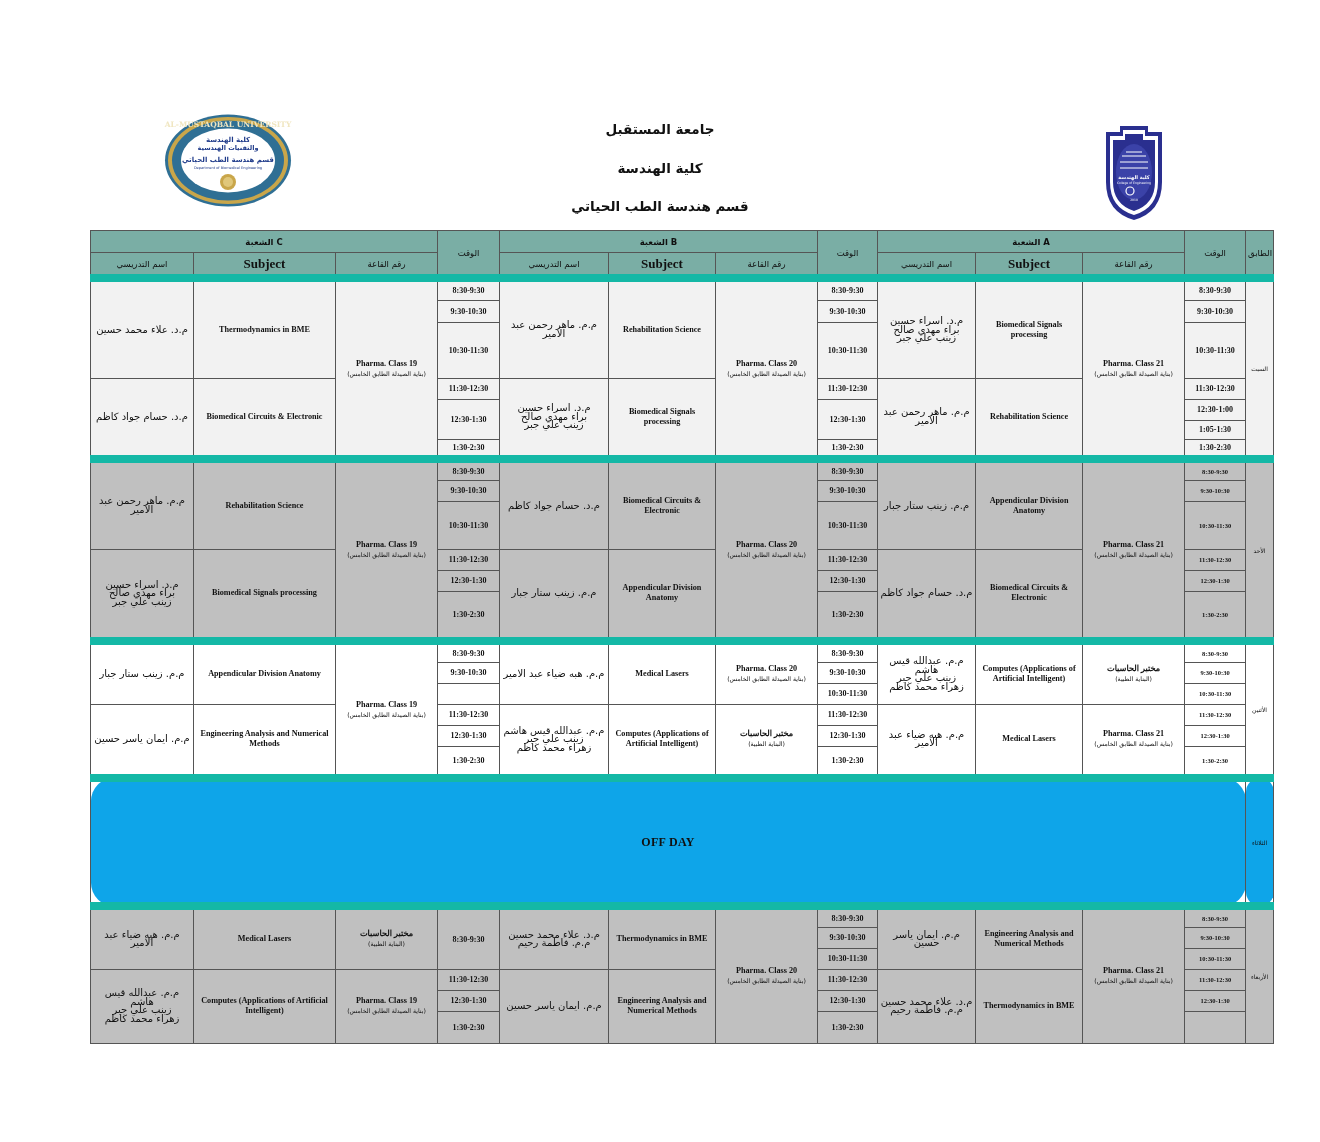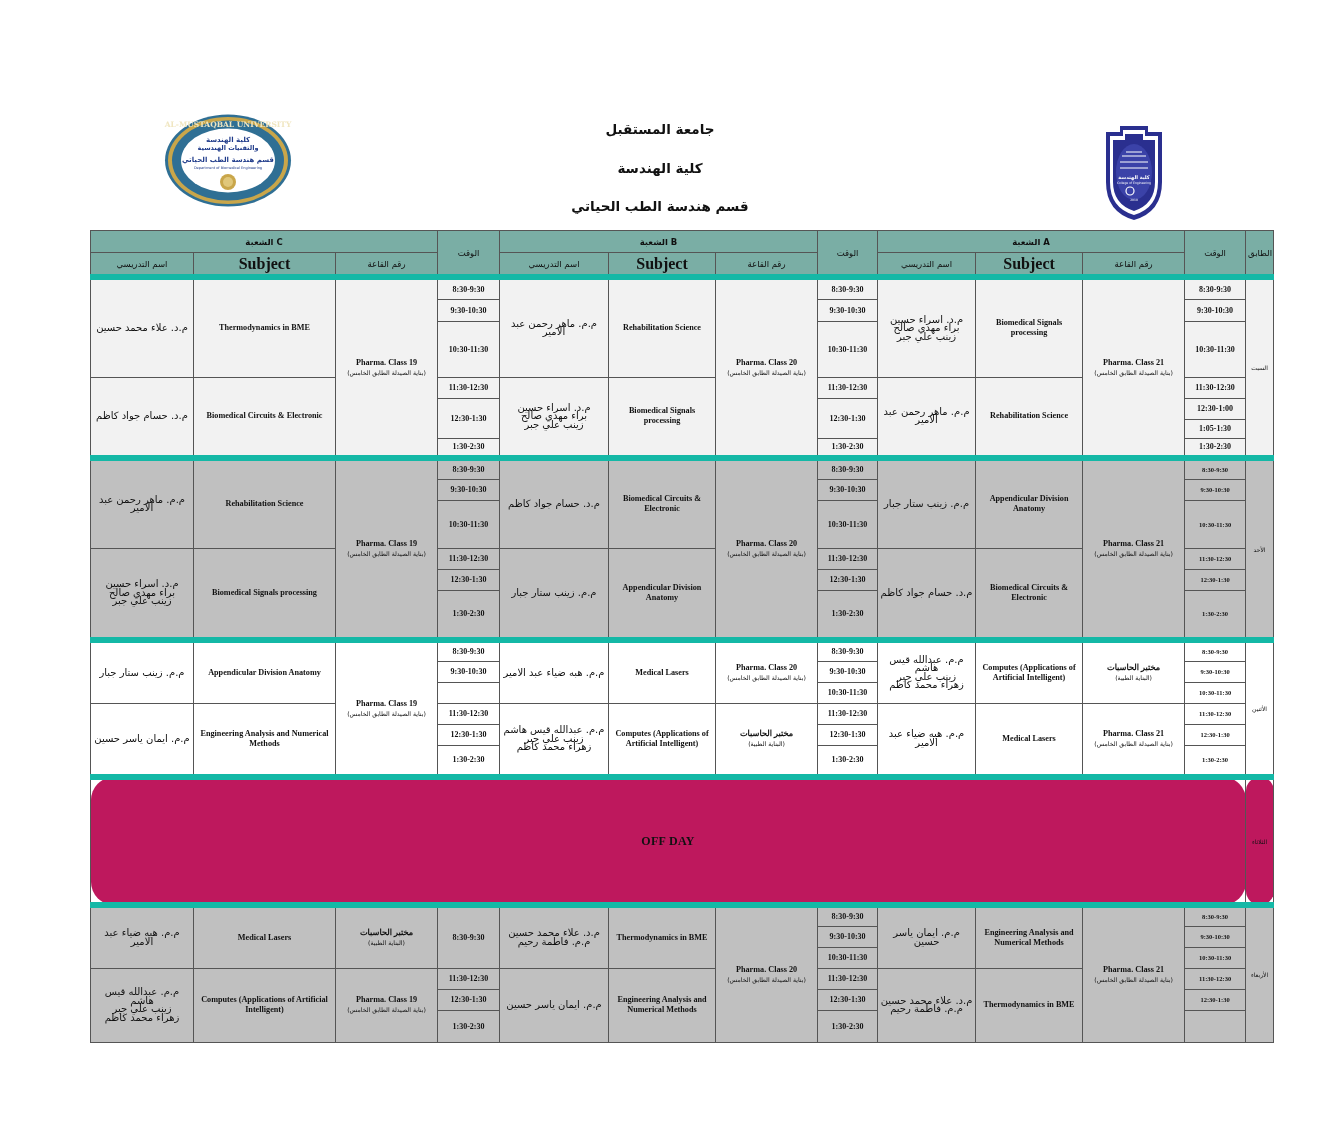--- a/index.html
+++ b/index.html
@@ -11,39 +11,39 @@
   .titles div { white-space:nowrap;margin-top:20px; }
 
   .logo-left { position:absolute; left:163px; top:113px; width:130px; height:95px; }
   .logo-right { position:absolute; left:1098px; top:122px; width:72px; height:100px; }
 
   .schedule { position:absolute; left:90px; top:230px; width:1183px; height:828px; }
   table.grid { border-collapse:collapse; width:1183px; table-layout:fixed; }
   table.grid td { border:1px solid #555; text-align:center; vertical-align:middle; padding:0 2px; overflow:hidden; }
 
   .hdr td { background:#7aaea5; font-family:"DejaVu Sans", sans-serif; font-size:8.5px; height:21px; color:#111; }
-  .hdr td.subject-h { font-family:"Liberation Serif", serif; font-weight:bold; font-size:16px; }
+  .hdr td.subject-h { font-family:"Liberation Serif", serif; font-weight:bold; font-size:13px; }
   .hdr td.sec-h { font-weight:bold; }
 
   .subject { font-weight:bold; font-size:8.2px; line-height:10px; }
   .room { font-size:8.2px; line-height:10px; }
   .room .r1 { font-weight:bold; }
   .room .r2 { font-family:"DejaVu Sans", sans-serif; font-size:6.2px; direction:rtl; }
   .teacher { font-family:"DejaVu Sans", sans-serif; font-size:10px; line-height:8.5px; direction:rtl; }
   .time { font-weight:bold; font-size:8px; }
   .time.small { font-size:6.5px; }
   .day { font-family:"DejaVu Sans", sans-serif; font-size:6px; direction:rtl; }
 
   .light td { background:#f2f2f2; }
   .dark td { background:#c0c0c0; }
   .white td { background:#ffffff; }
-  .greenrow td { background:#be185d;border-radius:23px; }
+  .greenrow td { background:#0ea5e9;border-radius:23px; }
   .offday { font-weight:bold; font-size:12px; letter-spacing:0.3px; }
 
-  tr.thick-top td { border-top:6px solid #14b8a6; }
+  tr.thick-top td { border-top:8px solid #14b8a6; }
 </style>
 </head>
 <body>
 
 <div class="header">
   <div class="logo-left">
     <svg width="130" height="95" viewBox="0 0 130 95">
       <ellipse cx="65" cy="47.5" rx="63" ry="46" fill="#2f6f94"></ellipse>
       <ellipse cx="65" cy="47.5" rx="60" ry="43.5" fill="#c9a64a"></ellipse>
       <ellipse cx="65" cy="47.5" rx="56" ry="40" fill="#2f6f94"></ellipse>

